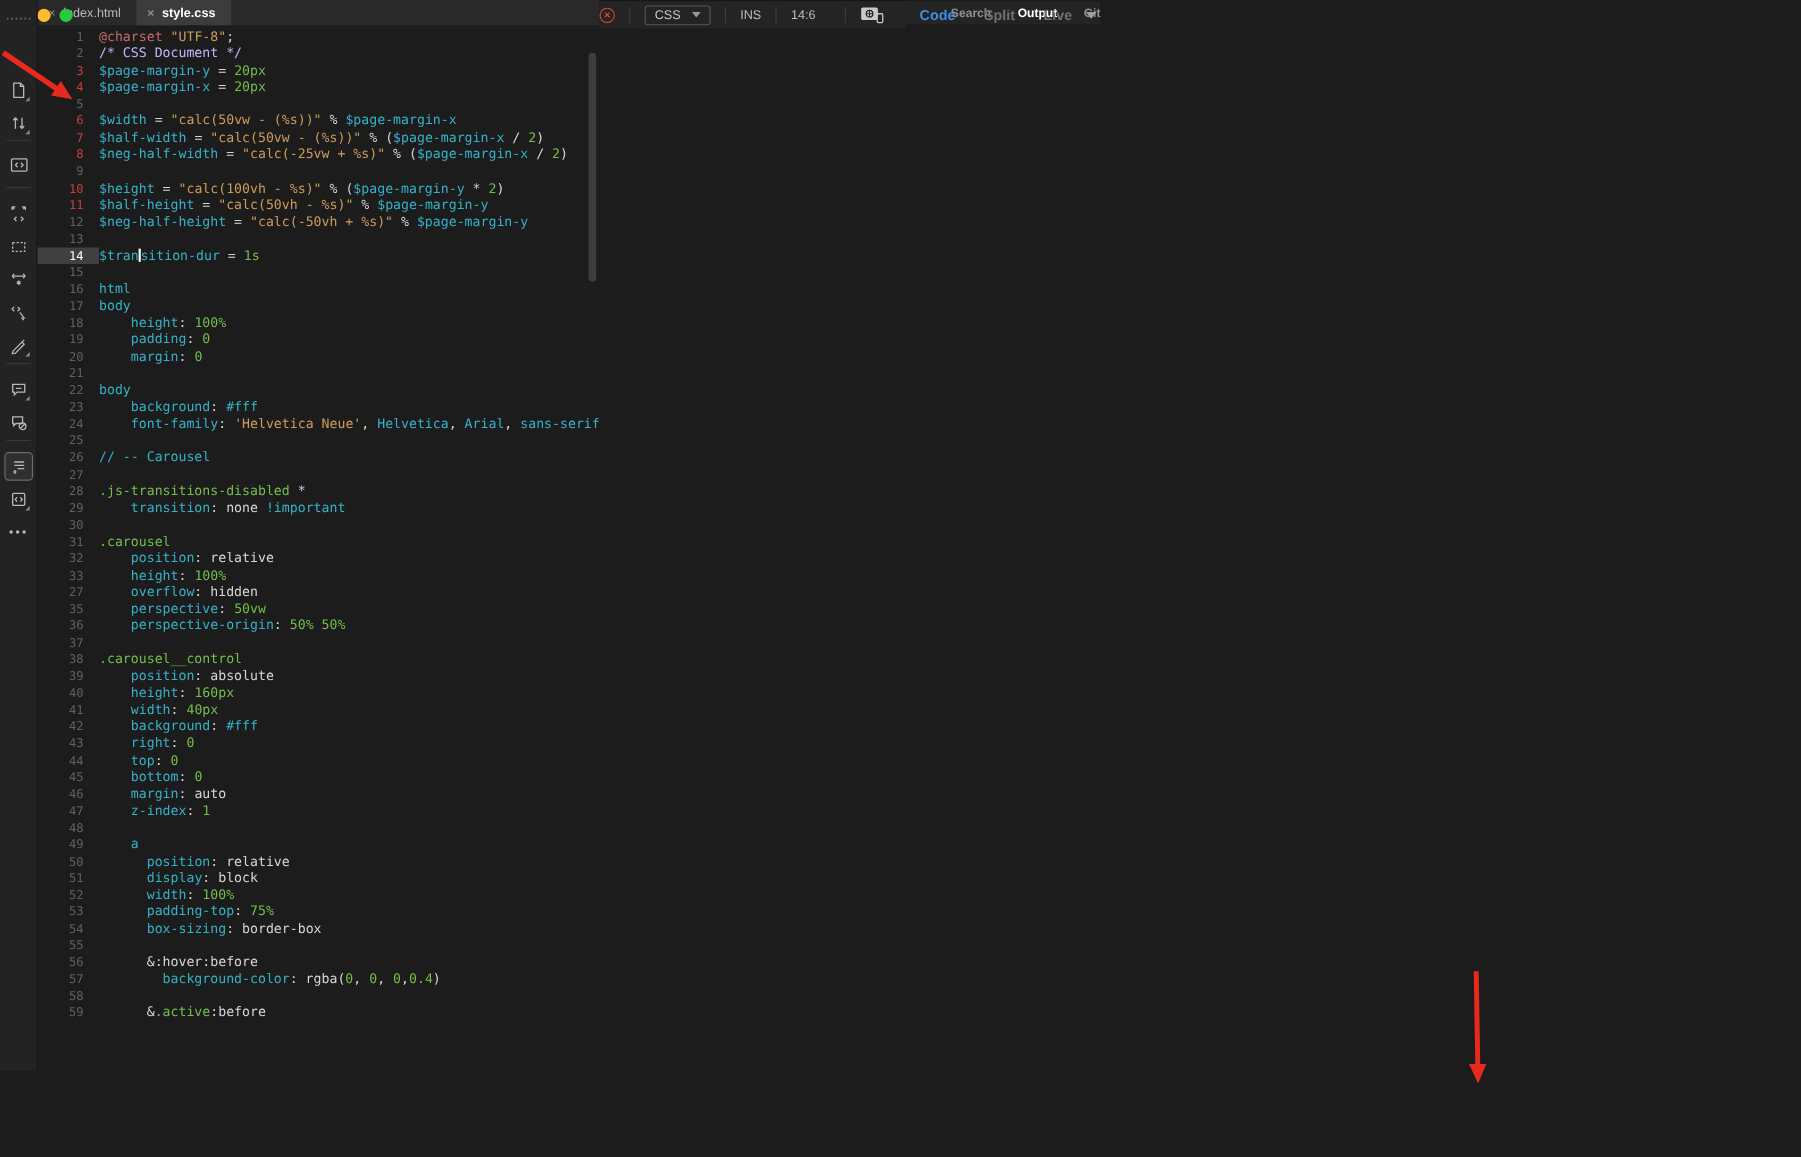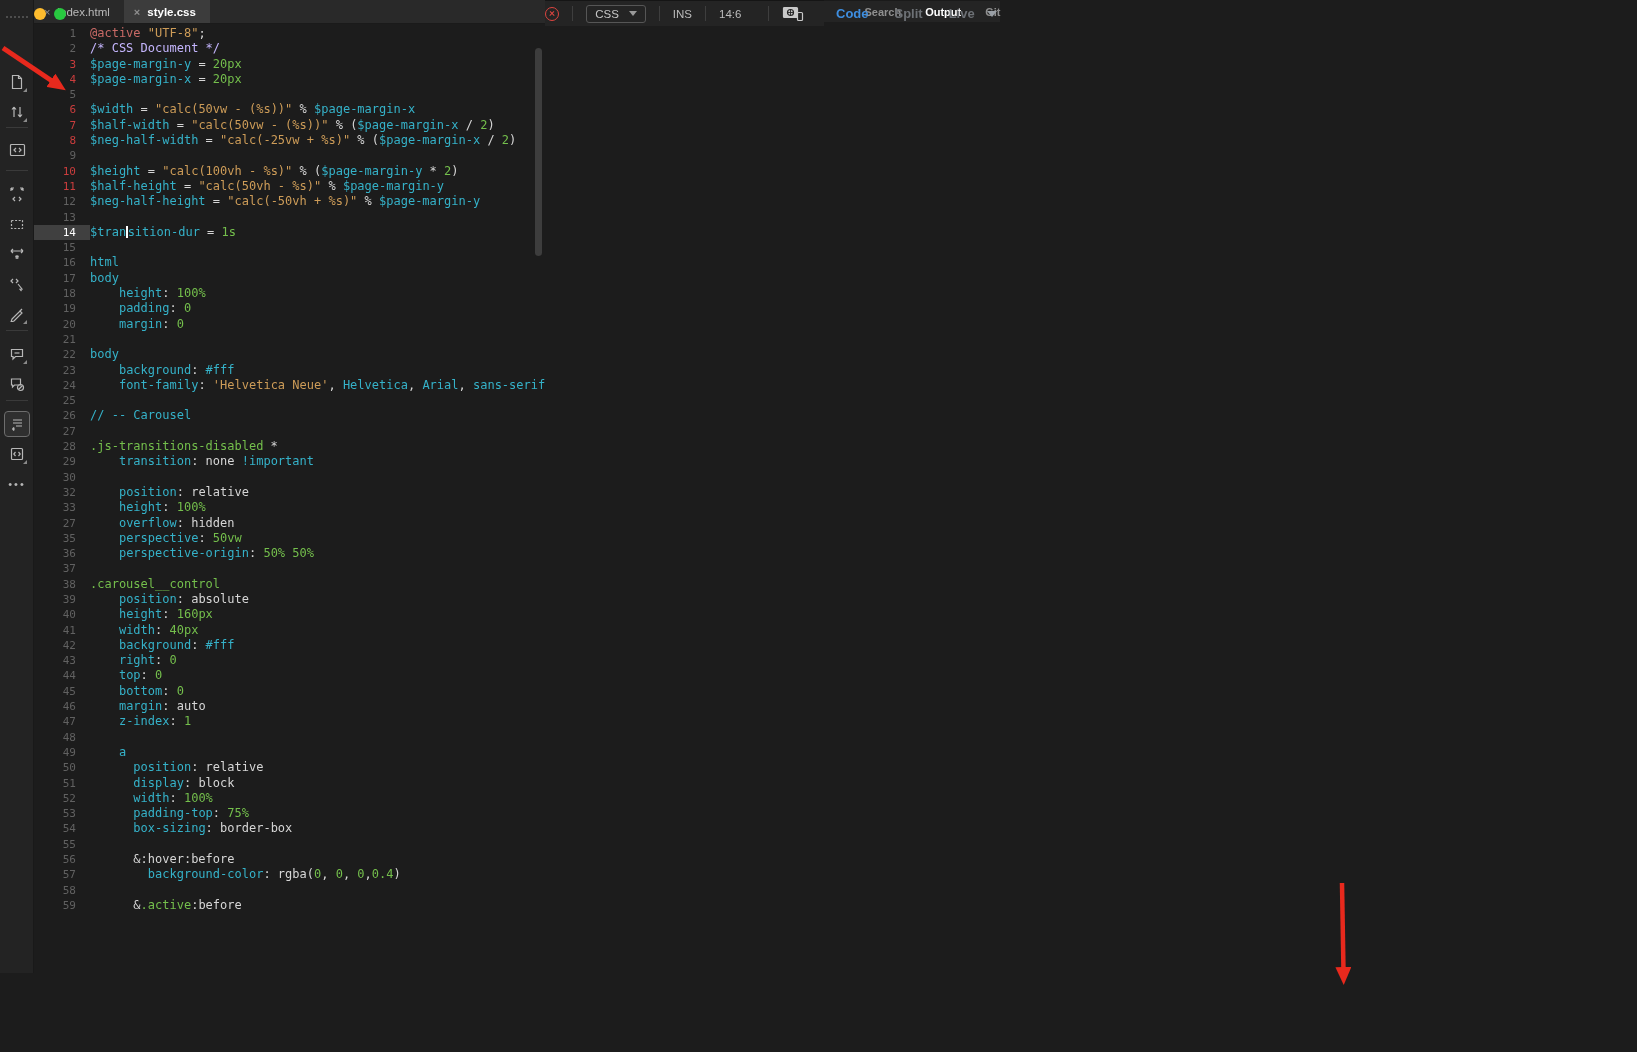--- a/index.html
+++ b/index.html
@@ -210,21 +210,21 @@
           <span>index.html</span>
         </div>
         <div class="tab active">
           <span class="x">×</span>
           <span>style.css</span>
         </div>
       </div>
 
       <div class="codearea">
         <div id="code-lines">
-            <div class="code-row"><div class="gutter">1</div><div class="code-text"><span class="tok-d">@active</span><span class="tok-p"> </span><span class="tok-s">"UTF-8"</span><span class="tok-p">;</span></div></div>
+            <div class="code-row"><div class="gutter">1</div><div class="code-text"><span class="tok-d">@charset</span><span class="tok-p"> </span><span class="tok-s">"UTF-8"</span><span class="tok-p">;</span></div></div>
             <div class="code-row"><div class="gutter">2</div><div class="code-text"><span class="tok-c">/* CSS Document */</span></div></div>
             <div class="code-row"><div class="gutter mod">3</div><div class="code-text"><span class="tok-v">$page-margin-y</span><span class="tok-p"> = </span><span class="tok-n">20px</span></div></div>
             <div class="code-row"><div class="gutter mod">4</div><div class="code-text"><span class="tok-v">$page-margin-x</span><span class="tok-p"> = </span><span class="tok-n">20px</span></div></div>
             <div class="code-row"><div class="gutter">5</div><div class="code-text"></div></div>
             <div class="code-row"><div class="gutter mod">6</div><div class="code-text"><span class="tok-v">$width</span><span class="tok-p"> = </span><span class="tok-s">"calc(50vw - (%s))"</span><span class="tok-p"> % </span><span class="tok-v">$page-margin-x</span></div></div>
             <div class="code-row"><div class="gutter mod">7</div><div class="code-text"><span class="tok-v">$half-width</span><span class="tok-p"> = </span><span class="tok-s">"calc(50vw - (%s))"</span><span class="tok-p"> % (</span><span class="tok-v">$page-margin-x</span><span class="tok-p"> / </span><span class="tok-n">2</span><span class="tok-p">)</span></div></div>
             <div class="code-row"><div class="gutter mod">8</div><div class="code-text"><span class="tok-v">$neg-half-width</span><span class="tok-p"> = </span><span class="tok-s">"calc(-25vw + %s)"</span><span class="tok-p"> % (</span><span class="tok-v">$page-margin-x</span><span class="tok-p"> / </span><span class="tok-n">2</span><span class="tok-p">)</span></div></div>
             <div class="code-row"><div class="gutter">9</div><div class="code-text"></div></div>
             <div class="code-row"><div class="gutter mod">10</div><div class="code-text"><span class="tok-v">$height</span><span class="tok-p"> = </span><span class="tok-s">"calc(100vh - %s)"</span><span class="tok-p"> % (</span><span class="tok-v">$page-margin-y</span><span class="tok-p"> * </span><span class="tok-n">2</span><span class="tok-p">)</span></div></div>
             <div class="code-row"><div class="gutter mod">11</div><div class="code-text"><span class="tok-v">$half-height</span><span class="tok-p"> = </span><span class="tok-s">"calc(50vh - %s)"</span><span class="tok-p"> % </span><span class="tok-v">$page-margin-y</span></div></div>
@@ -240,20 +240,21 @@
             <div class="code-row"><div class="gutter">21</div><div class="code-text"></div></div>
             <div class="code-row"><div class="gutter">22</div><div class="code-text"><span class="tok-v">body</span></div></div>
             <div class="code-row"><div class="gutter">23</div><div class="code-text"><span class="tok-p">    </span><span class="tok-v">background</span><span class="tok-p">: </span><span class="tok-v">#fff</span></div></div>
             <div class="code-row"><div class="gutter">24</div><div class="code-text"><span class="tok-p">    </span><span class="tok-v">font-family</span><span class="tok-p">: </span><span class="tok-s">'Helvetica Neue'</span><span class="tok-p">, </span><span class="tok-v">Helvetica</span><span class="tok-p">, </span><span class="tok-v">Arial</span><span class="tok-p">, </span><span class="tok-v">sans-serif</span></div></div>
             <div class="code-row"><div class="gutter">25</div><div class="code-text"></div></div>
             <div class="code-row"><div class="gutter">26</div><div class="code-text"><span class="tok-v">// -- Carousel</span></div></div>
             <div class="code-row"><div class="gutter">27</div><div class="code-text"></div></div>
             <div class="code-row"><div class="gutter">28</div><div class="code-text"><span class="tok-n">.js-transitions-disabled</span><span class="tok-p"> *</span></div></div>
             <div class="code-row"><div class="gutter">29</div><div class="code-text"><span class="tok-p">    </span><span class="tok-v">transition</span><span class="tok-p">: none </span><span class="tok-v">!important</span></div></div>
             <div class="code-row"><div class="gutter">30</div><div class="code-text"></div></div>
+            <div class="code-row"><div class="gutter">31</div><div class="code-text"><span class="tok-n">.carousel</span></div></div>
             <div class="code-row"><div class="gutter">32</div><div class="code-text"><span class="tok-p">    </span><span class="tok-v">position</span><span class="tok-p">: relative</span></div></div>
             <div class="code-row"><div class="gutter">33</div><div class="code-text"><span class="tok-p">    </span><span class="tok-v">height</span><span class="tok-p">: </span><span class="tok-n">100%</span></div></div>
             <div class="code-row"><div class="gutter">27</div><div class="code-text"><span class="tok-p">    </span><span class="tok-v">overflow</span><span class="tok-p">: hidden</span></div></div>
             <div class="code-row"><div class="gutter">35</div><div class="code-text"><span class="tok-p">    </span><span class="tok-v">perspective</span><span class="tok-p">: </span><span class="tok-n">50vw</span></div></div>
             <div class="code-row"><div class="gutter">36</div><div class="code-text"><span class="tok-p">    </span><span class="tok-v">perspective-origin</span><span class="tok-p">: </span><span class="tok-n">50%</span><span class="tok-p"> </span><span class="tok-n">50%</span></div></div>
             <div class="code-row"><div class="gutter">37</div><div class="code-text"></div></div>
             <div class="code-row"><div class="gutter">38</div><div class="code-text"><span class="tok-n">.carousel__control</span></div></div>
             <div class="code-row"><div class="gutter">39</div><div class="code-text"><span class="tok-p">    </span><span class="tok-v">position</span><span class="tok-p">: absolute</span></div></div>
             <div class="code-row"><div class="gutter">40</div><div class="code-text"><span class="tok-p">    </span><span class="tok-v">height</span><span class="tok-p">: </span><span class="tok-n">160px</span></div></div>
             <div class="code-row"><div class="gutter">41</div><div class="code-text"><span class="tok-p">    </span><span class="tok-v">width</span><span class="tok-p">: </span><span class="tok-n">40px</span></div></div>

